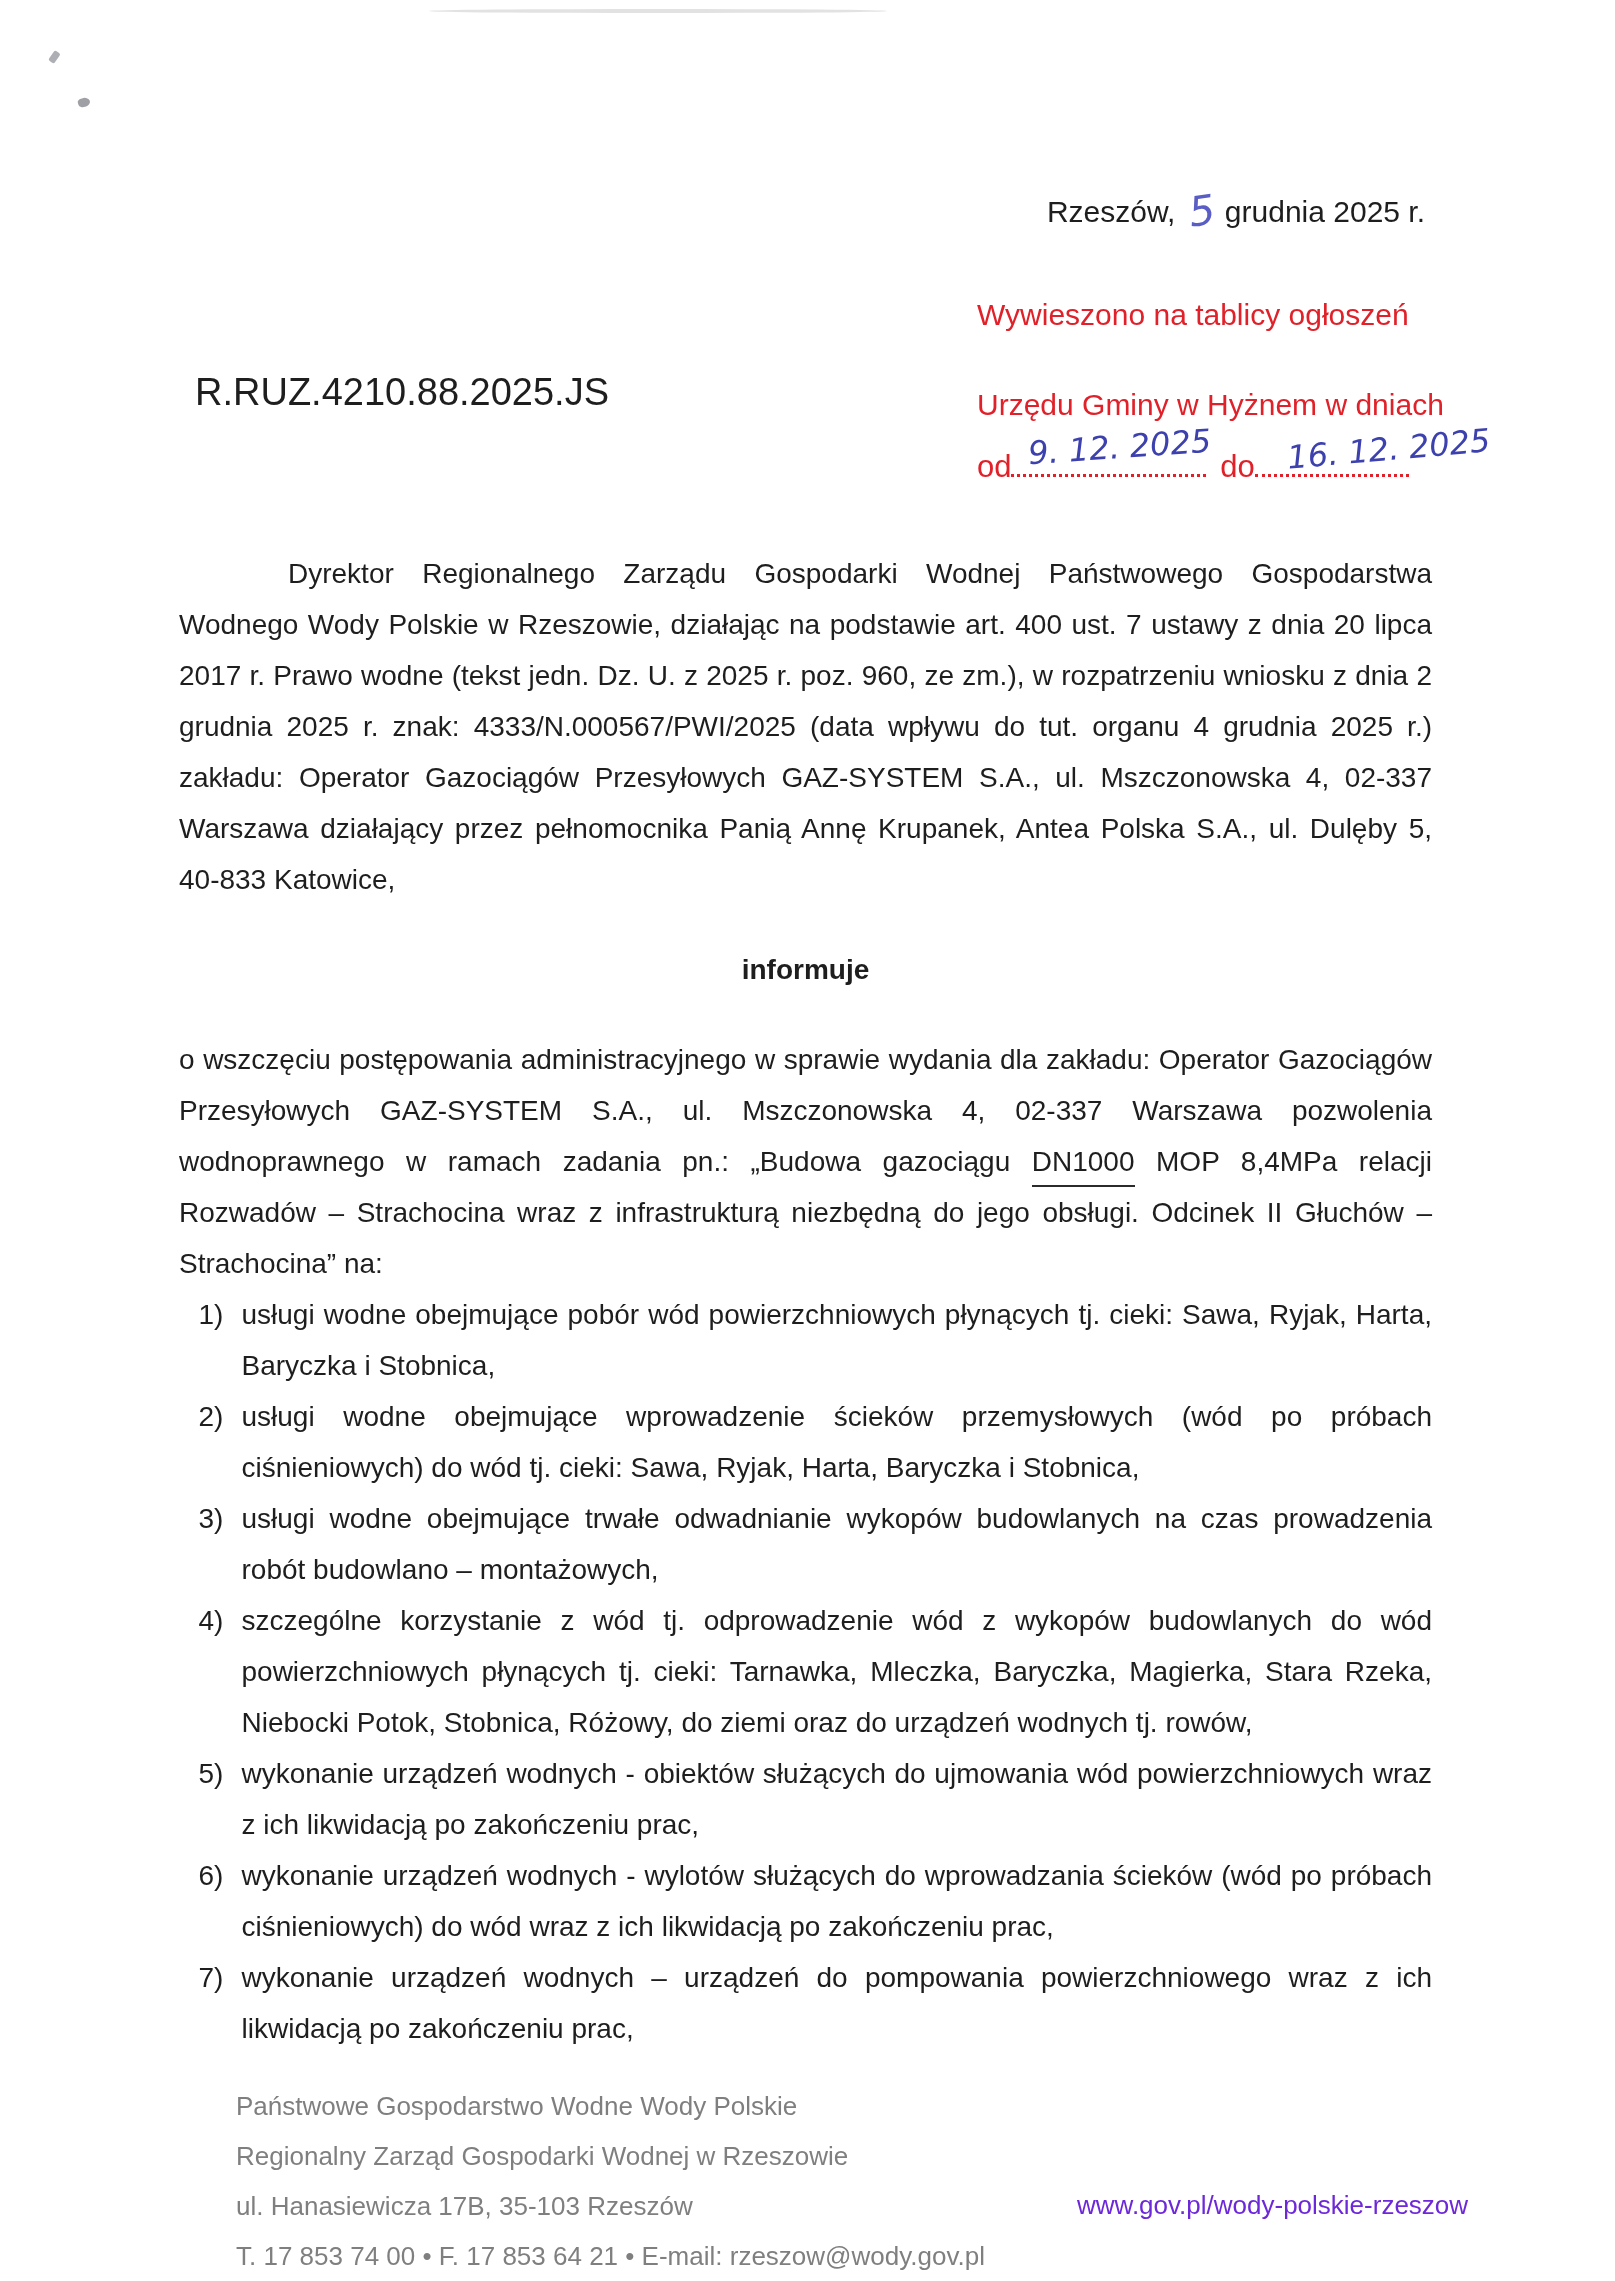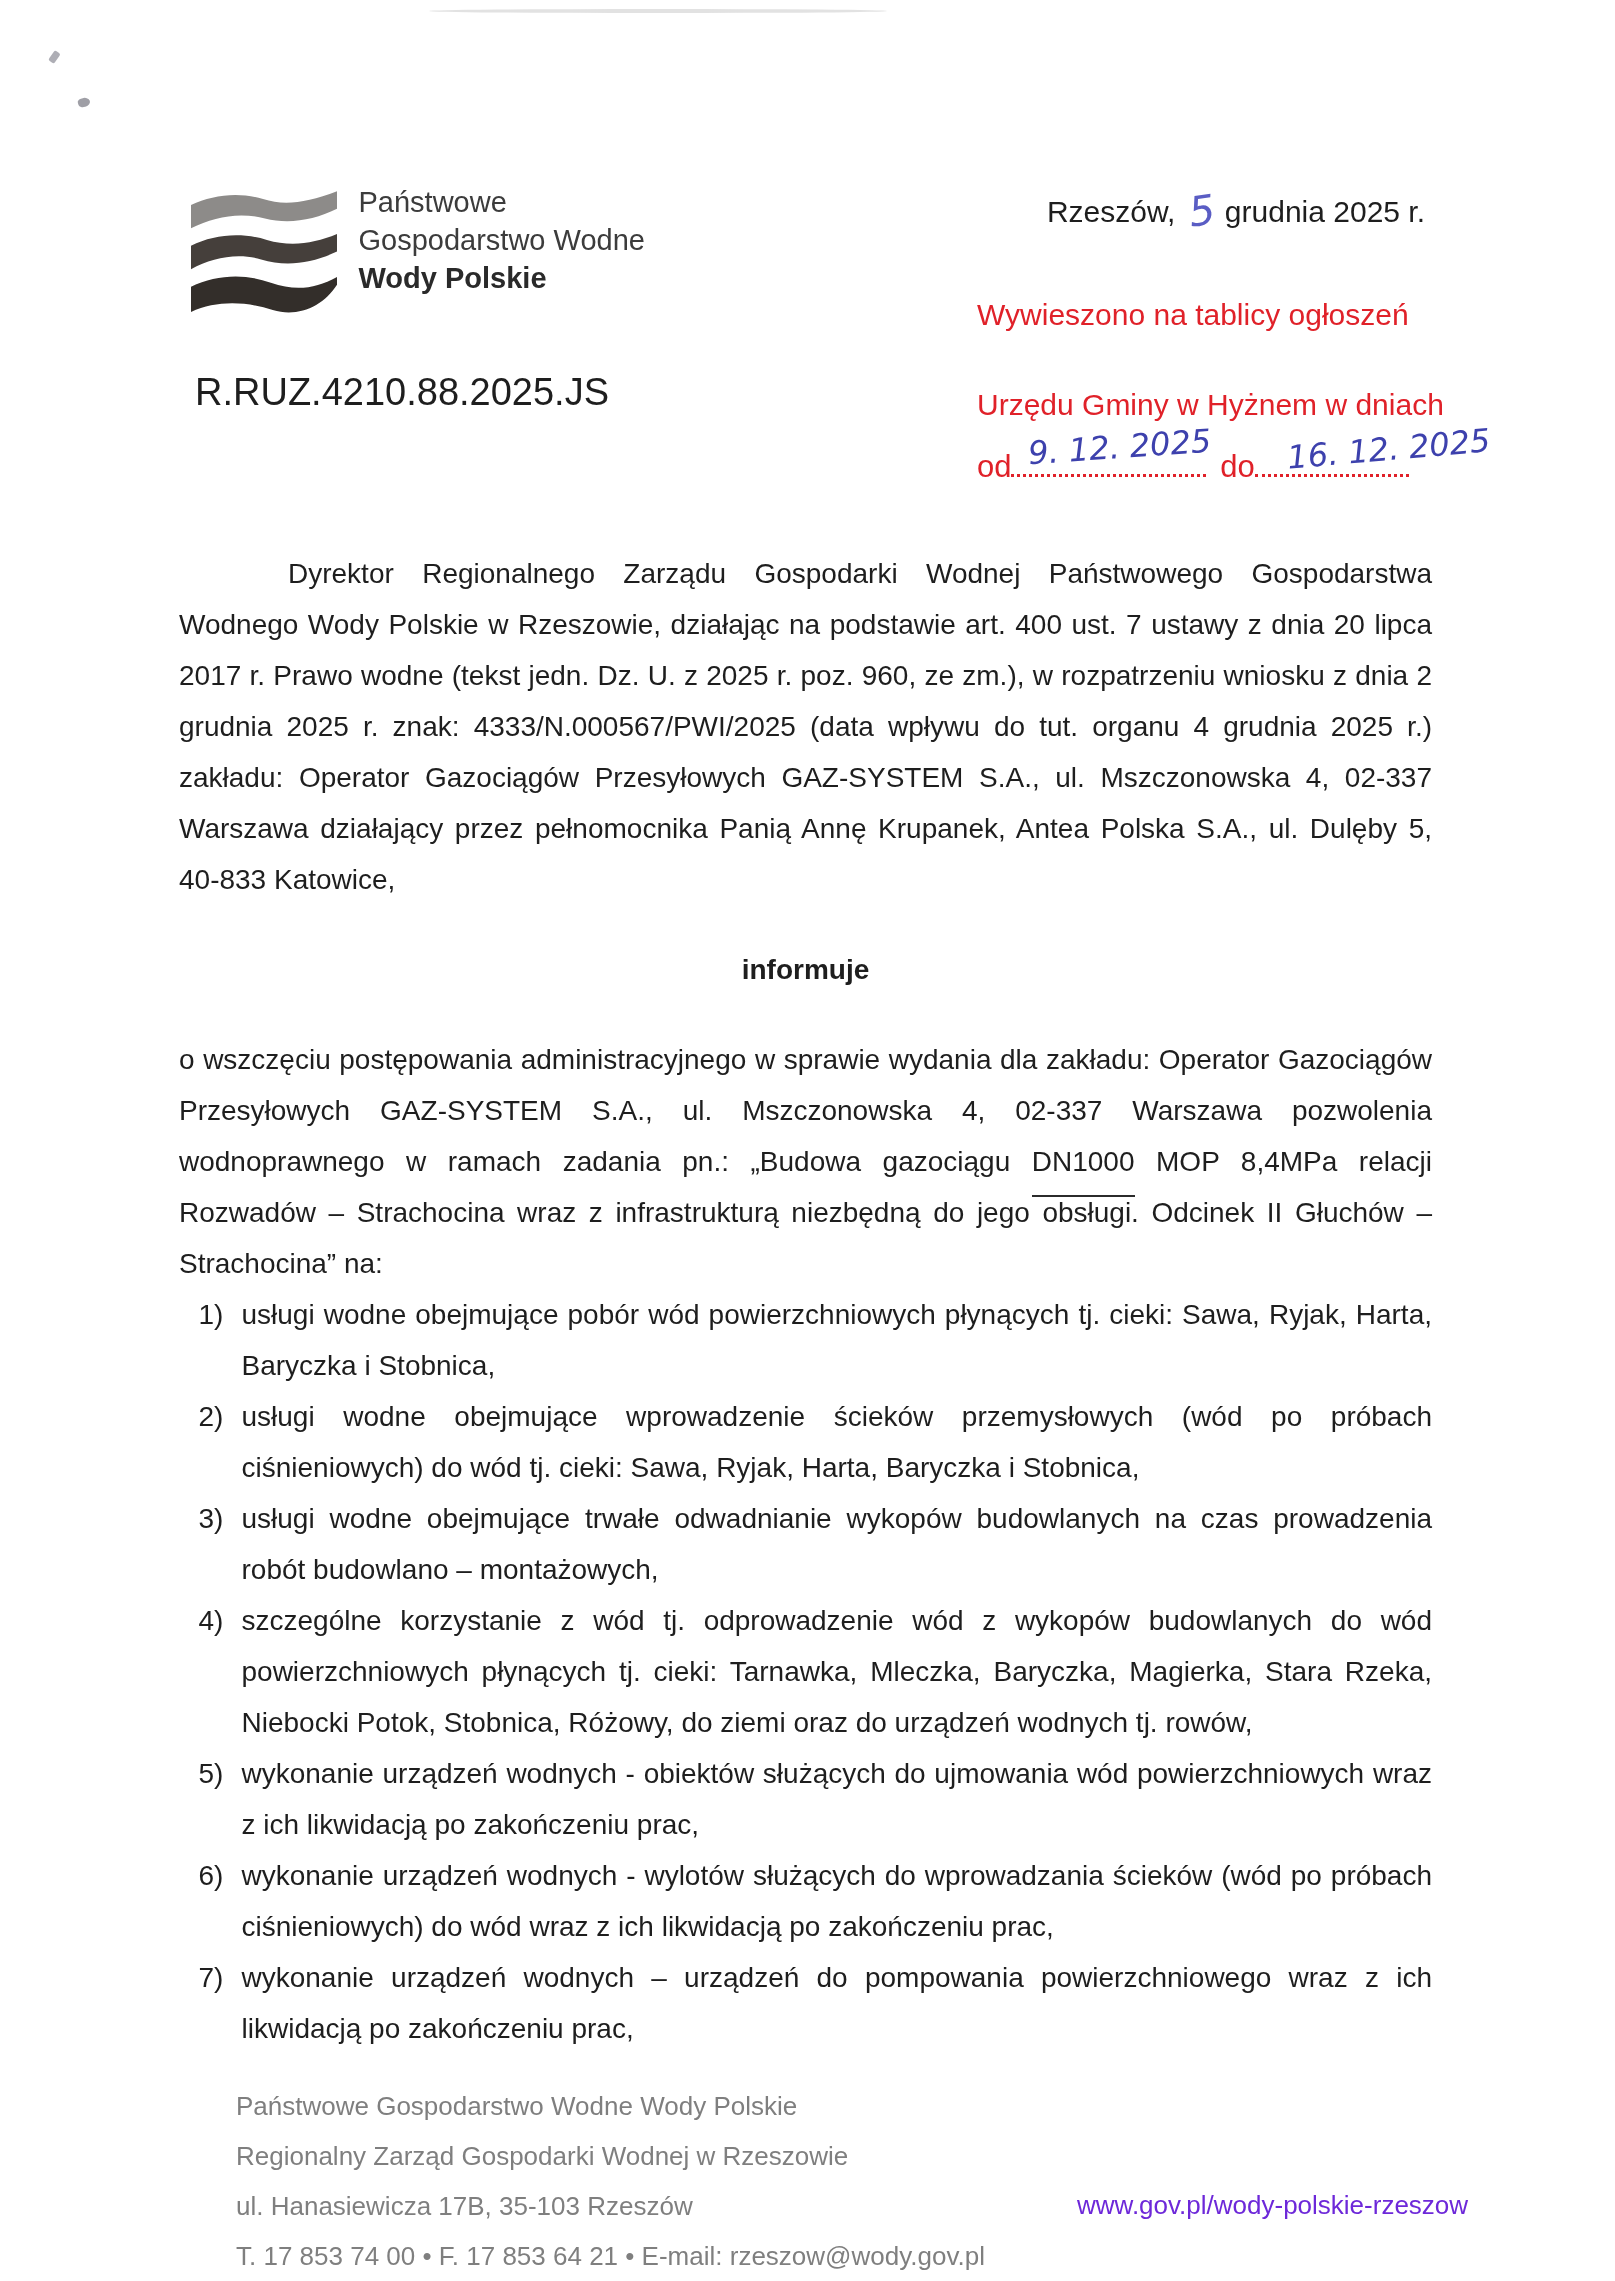--- a/index.html
+++ b/index.html
@@ -77,21 +77,21 @@
     text-align:center;font-weight:bold;font-size:30px;line-height:51px;
   }
   
   .content{
     position:absolute;top:548px;left:179px;width:1253px;
     font-size:28px;line-height:51px;
   }
   .p1{margin:0;text-align:justify;text-indent:109px;}
   .informuje{margin:39px 0 39px 0;text-align:center;font-weight:bold;}
   .p2{margin:0;text-align:justify;}
-  .u-line{border-bottom:2px solid #2b2b2b;padding-bottom:18px;}
+  .u-line{border-bottom:2px solid #2b2b2b;padding-bottom:8px;}
   .olist{margin:0;padding:0;list-style:none;}
   .li{display:flex;margin:0 0 0 19.5px;}
   .li .num{flex:0 0 43px;}
   .li .li-text{flex:1;text-align:justify;}
   
   .footer{
     position:absolute;top:2081px;left:200px;
     font-size:26px;line-height:50px;color:#7f7f7f;margin-left:36px;
   }
   .website{
@@ -103,34 +103,20 @@
 </style>
 </head>
 <body>
 
 <div class="page">
 
   <div class="scan-artifact"></div>
   <div class="pen-mark-1"></div>
   <div class="pen-mark-2"></div>
 
-  <div class="logo">
-    <span>
-      <svg width="146" height="129" viewBox="0 0 150 132" xmlns="http://www.w3.org/2000/svg">
-        <path fill="#8d8b89" d="M0,14 C22,4 48,0 74,8 C96,15 118,12 150,0 L150,18 C126,30 100,34 76,28 C50,21 24,26 0,38 Z"></path>
-        <path fill="#453f3b" d="M0,56 C24,44 52,42 78,50 C102,57 126,54 150,44 L150,62 C124,74 98,78 72,70 C48,63 22,68 0,80 Z"></path>
-        <path fill="#332e2a" d="M0,98 C26,86 54,84 82,94 C108,103 128,100 150,88 L150,96 C136,118 110,130 84,122 C56,113 26,112 0,124 Z"></path>
-      </svg>
-    </span>
-    <div class="logo-text">
-      <div>Państwowe</div>
-      <div>Gospodarstwo Wodne</div>
-      <div class="bold">Wody Polskie</div>
-    </div>
-  </div>
 
   <div class="date-line"><span>Rzeszów,</span><span class="hand-day">5</span><span>grudnia 2025 r.</span></div>
 
   <div class="ref-number">R.RUZ.4210.88.2025.JS</div>
 
   <div class="stamp red">
     <div class="stamp-line1">Wywieszono na tablicy ogłoszeń</div>
     <div class="stamp-line2">Urzędu Gminy w Hyżnem w dniach</div>
     <div class="stamp-row">
       <span>od</span><span class="dots dots-od"></span><span>do</span><span class="dots dots-do"></span>

